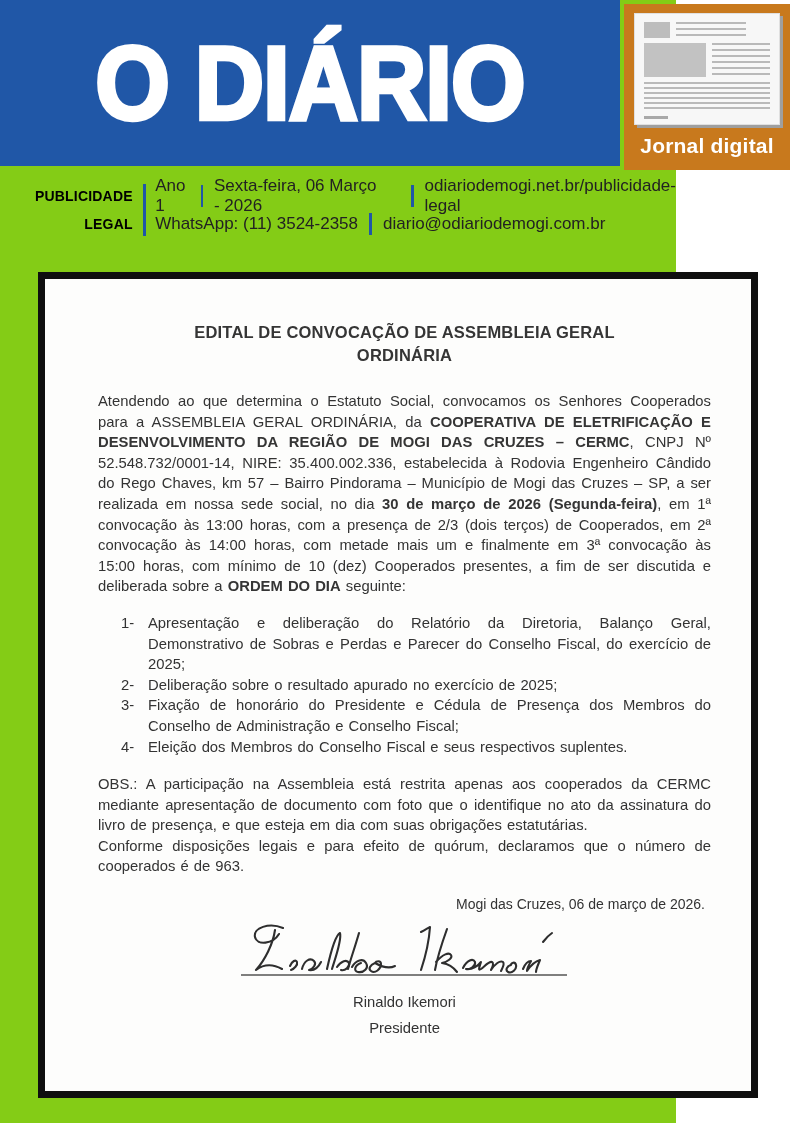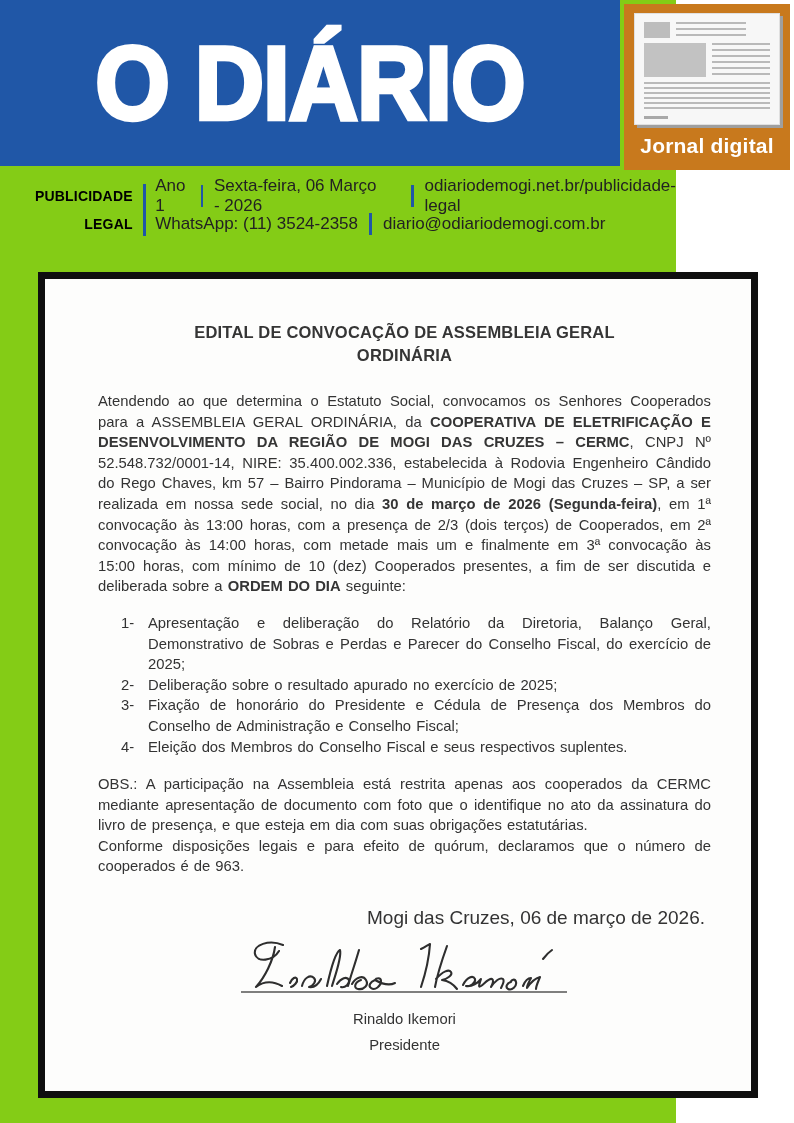--- a/index.html
+++ b/index.html
@@ -44,21 +44,21 @@
                color:#3a3a3a; max-width:480px; margin:6px auto 0; letter-spacing:0.2px; }
   .doc-par { margin-top:25px; text-align:justify; font-size:14.8px; line-height:20.6px;
              color:#333333; word-spacing:1px; }
   .doc-par b, .doc-title, .agenda b { color:#353535; }
   .agenda { margin-top:16px; padding-left:23px; }
   .agenda-item { display:flex; font-size:14.8px; line-height:20.6px; color:#333333; word-spacing:1px; }
   .agenda-num { width:27px; flex-shrink:0; }
   .agenda-text { flex:1; text-align:justify; }
   .obs-block { margin-top:17px; }
   .obs-block p { text-align:justify; font-size:14.8px; line-height:20.6px; color:#333333; word-spacing:1px; }
-  .dateline { margin-top:30px; text-align:right; font-size:19px; color:#333333; padding-right:6px; }
+  .dateline { margin-top:19px; text-align:right; font-size:14px; color:#333333; padding-right:6px; }
   .sig-block { width:340px; margin:8px auto 0; text-align:center; }
   .sig-svg { display:block; width:340px; height:58px; }
   .sig-name { font-size:14.8px; color:#333333; line-height:18px; margin-top:15px; }
   .sig-role { font-size:14.8px; color:#333333; line-height:18px; margin-top:8px; }
 </style>
 </head>
 <body>
 
 <div class="page">
 

